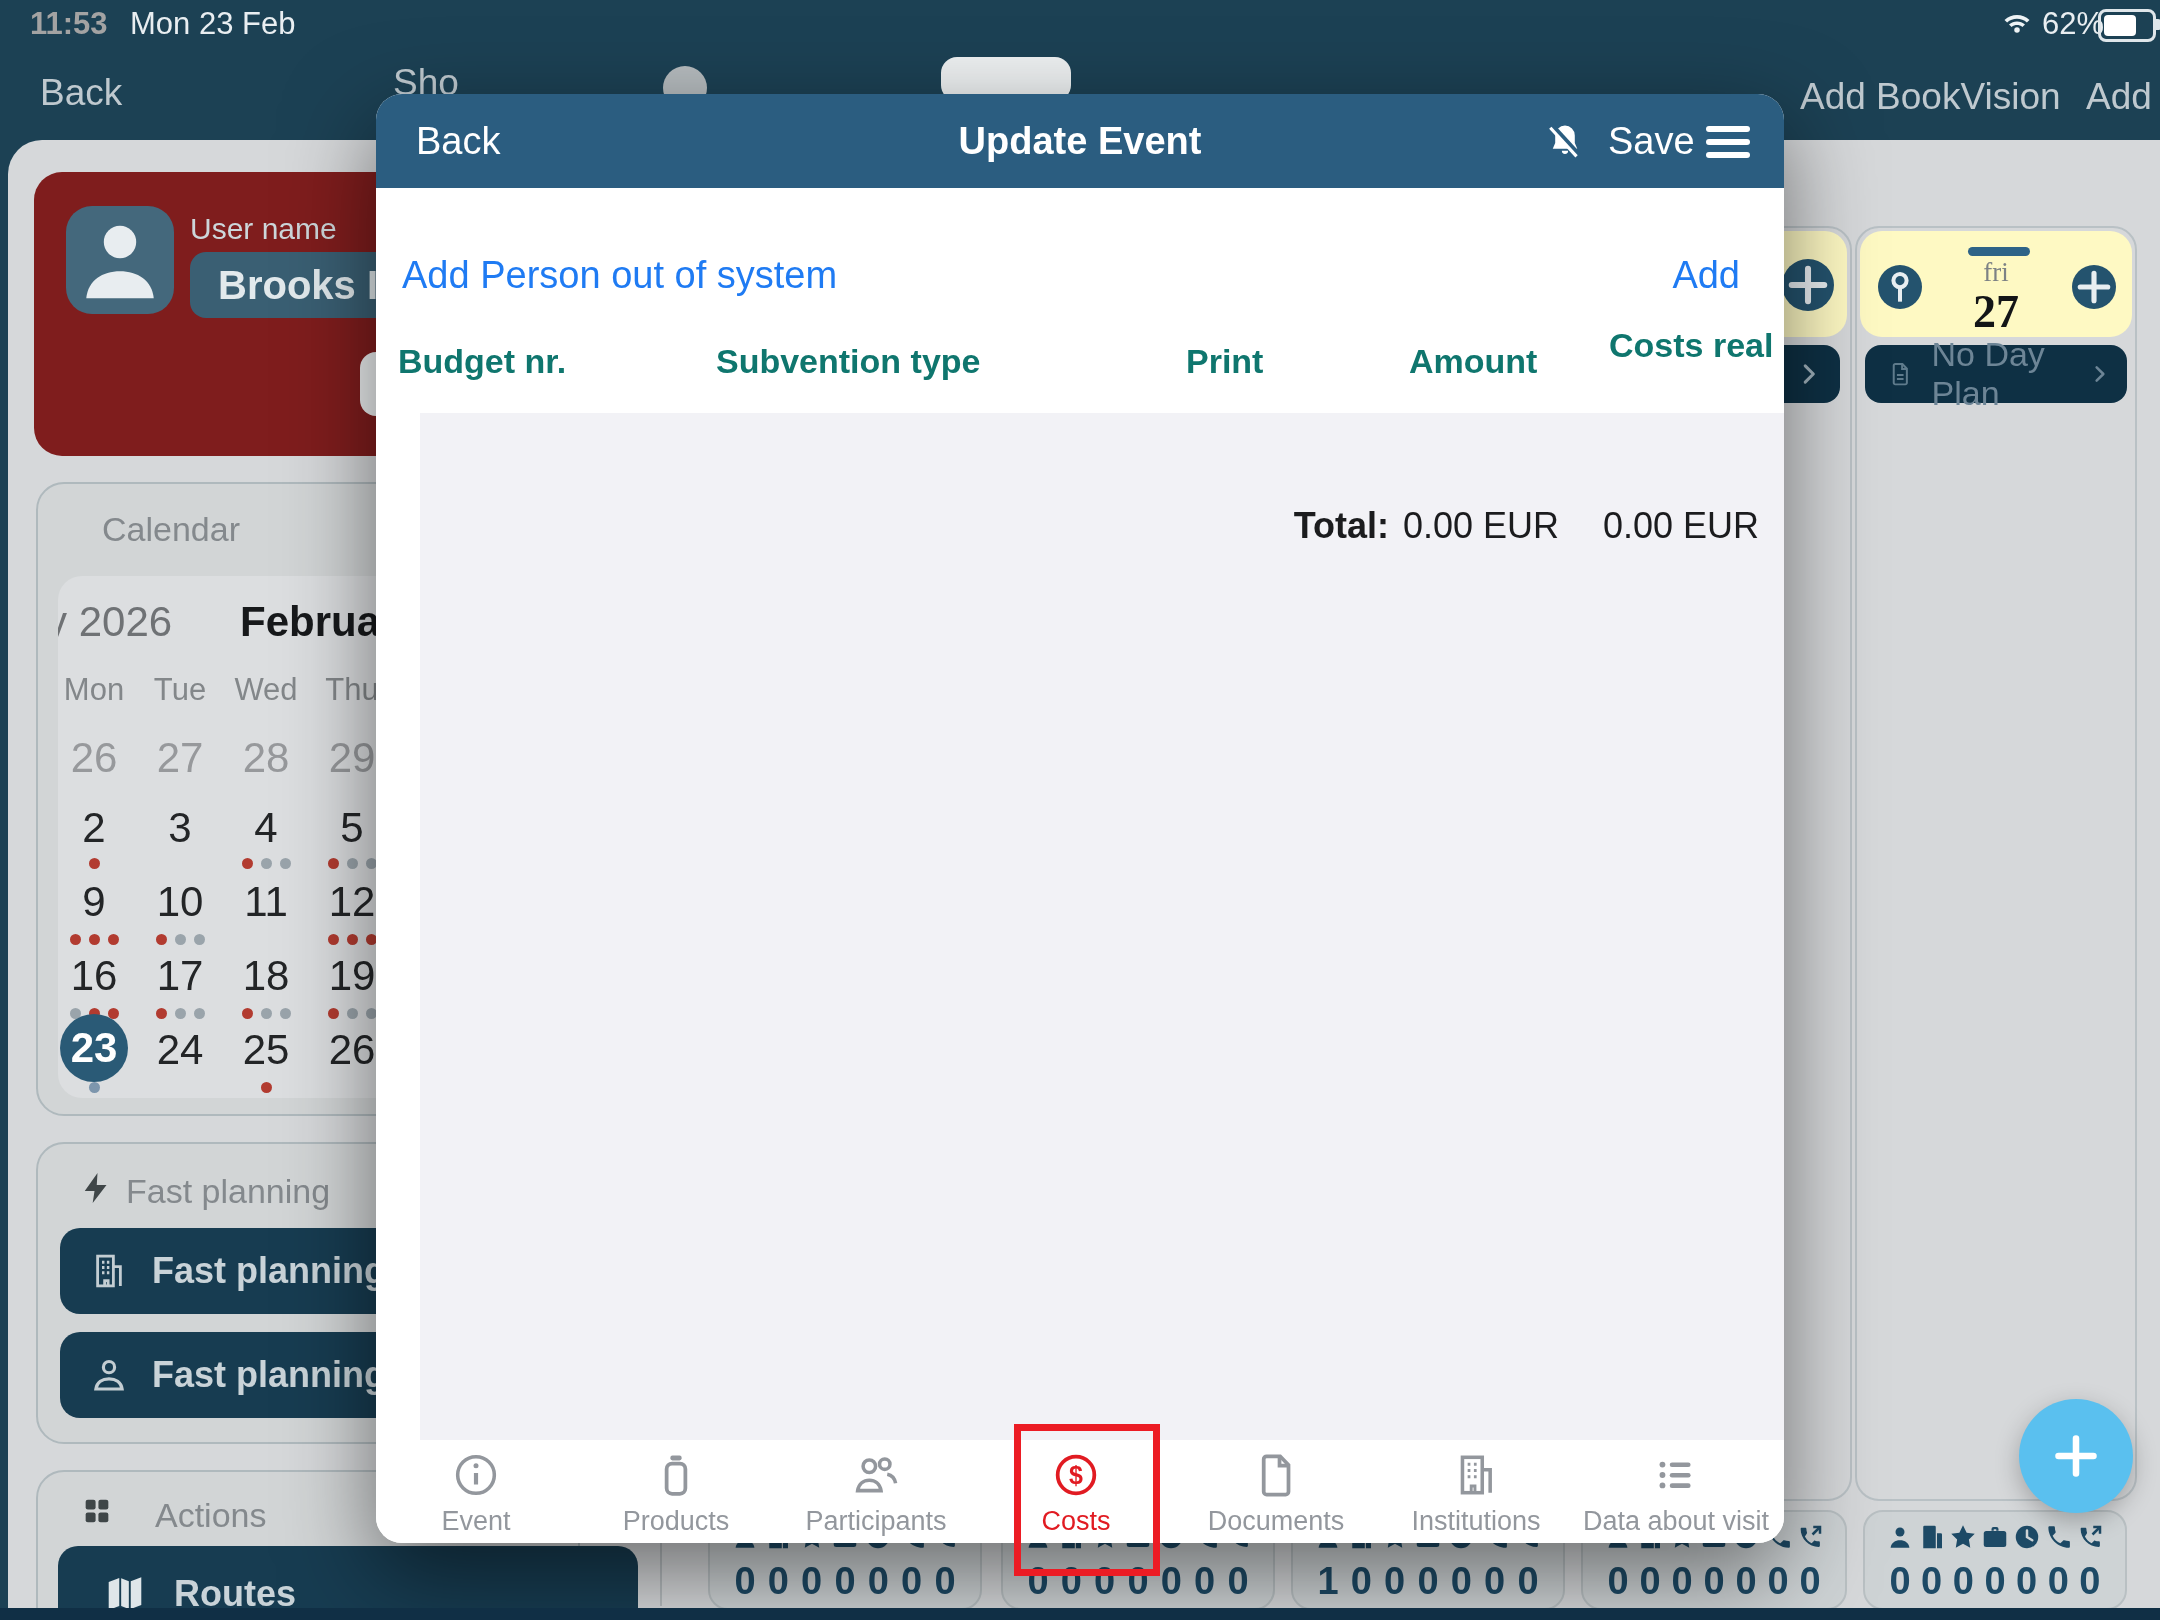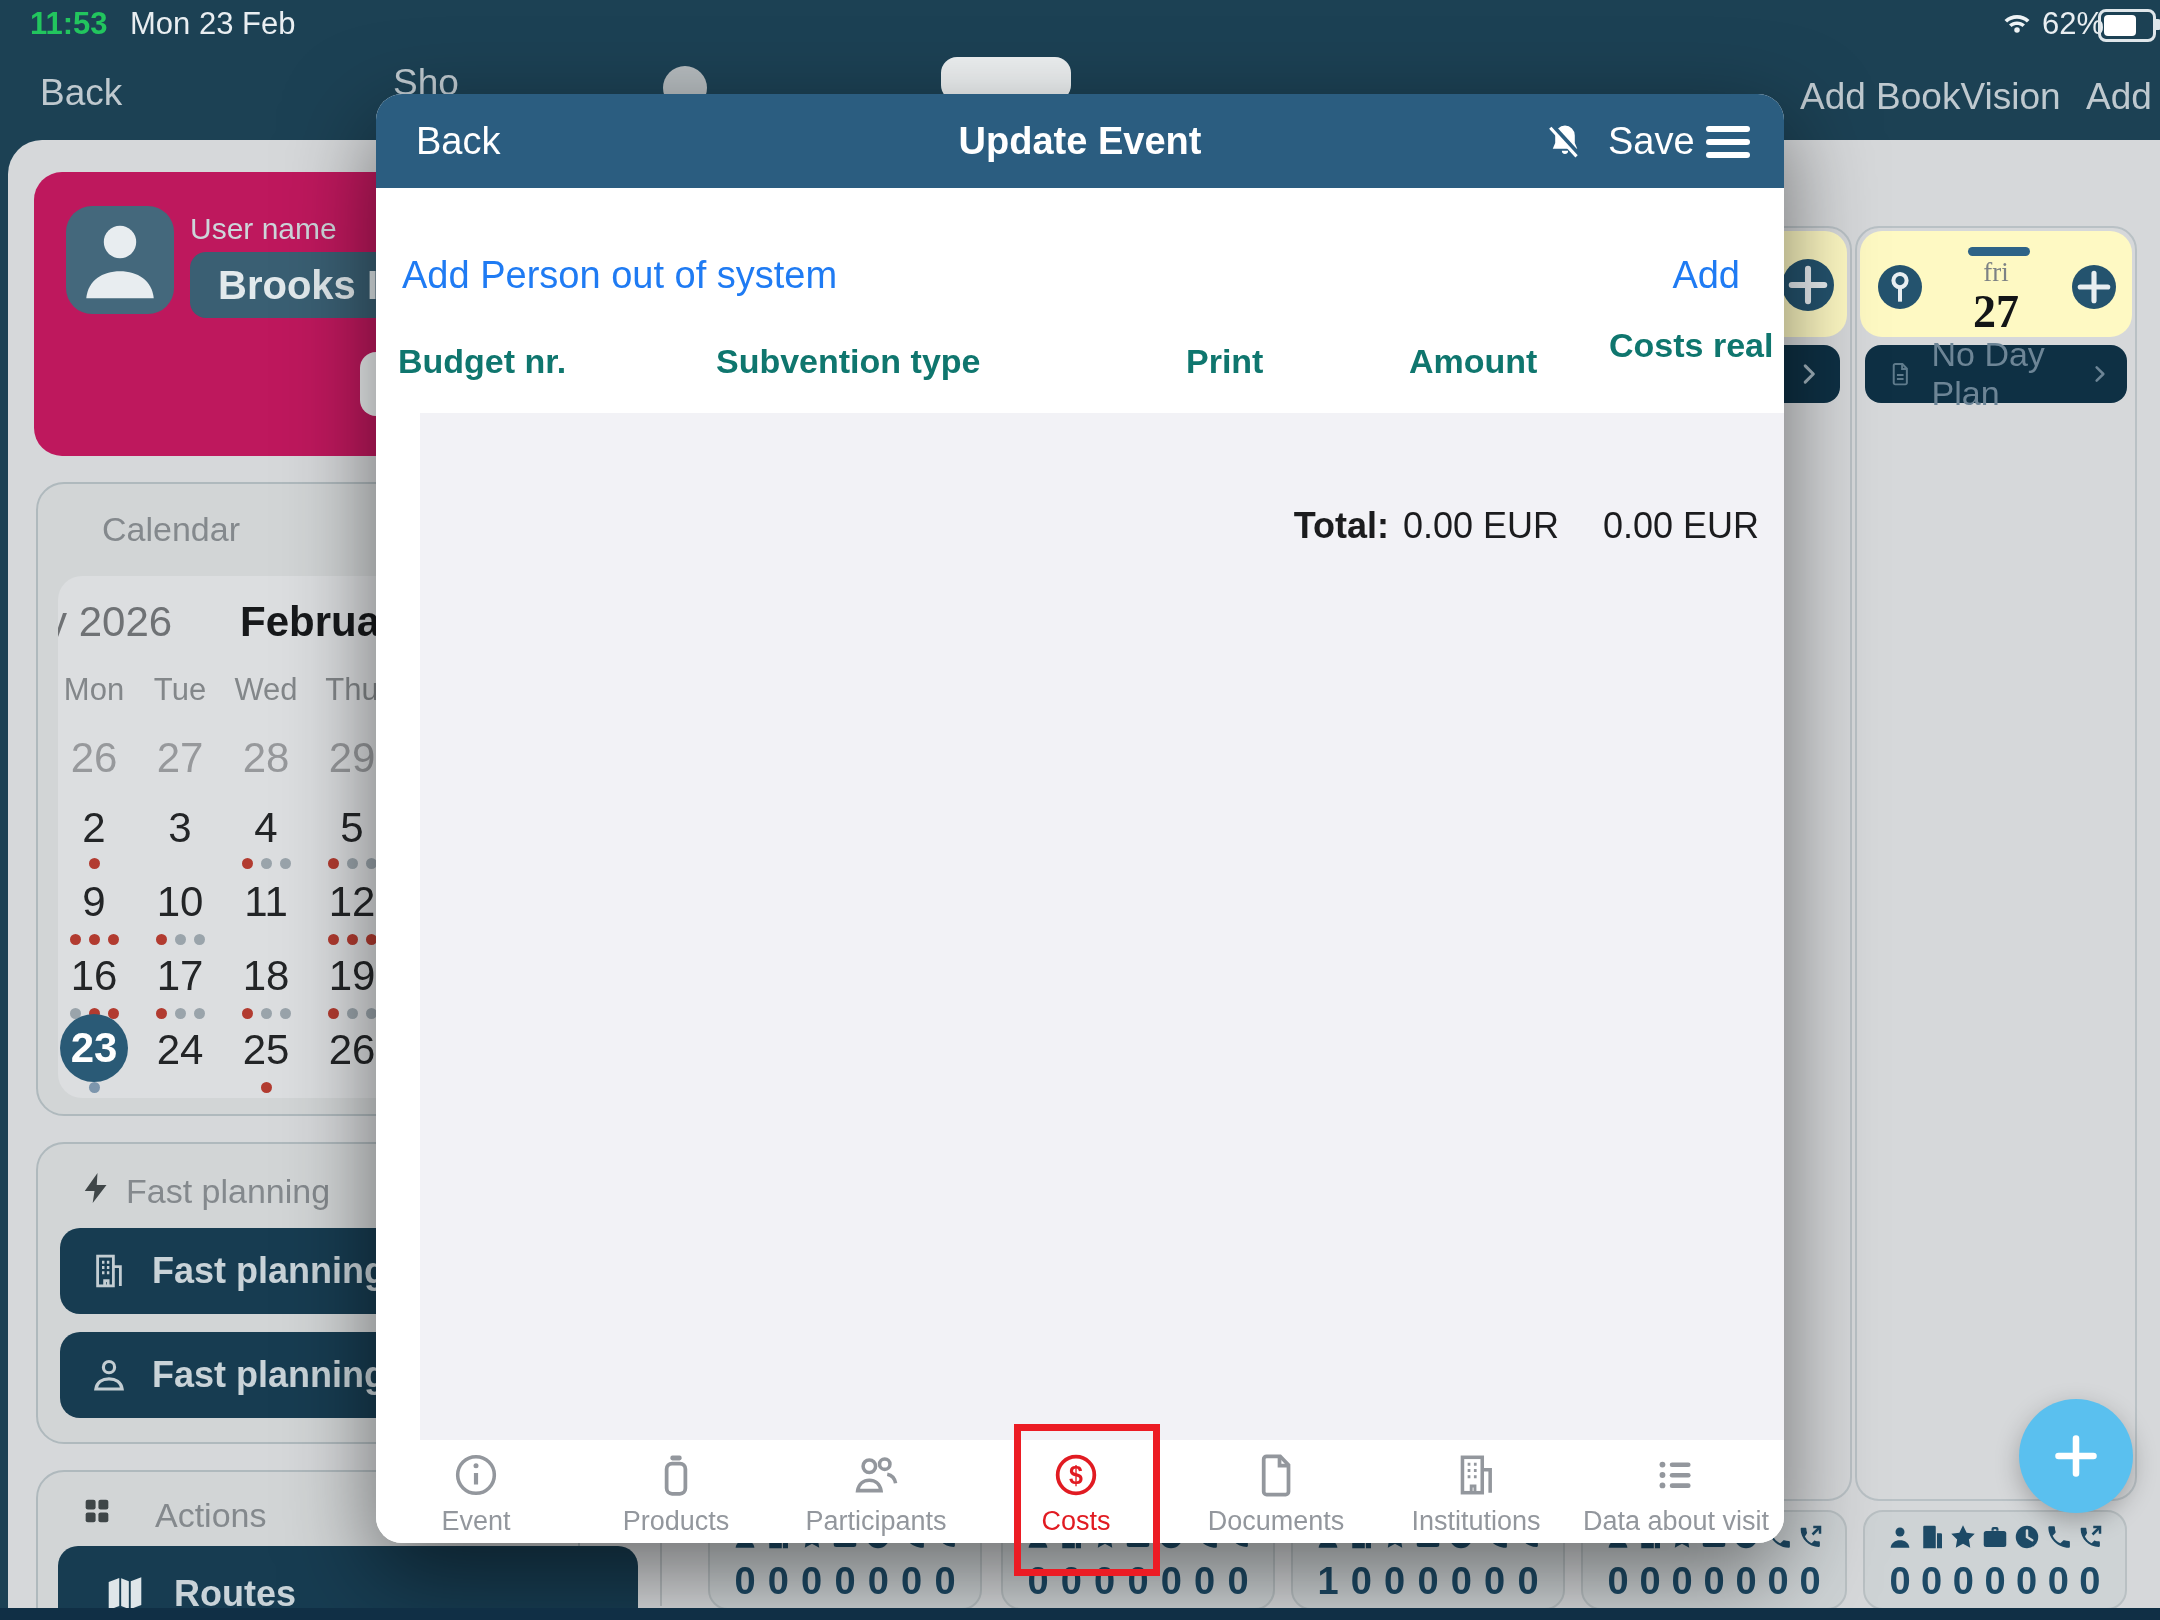--- a/index.html
+++ b/index.html
@@ -1,27 +1,27 @@
 <!DOCTYPE html>
 <html><head>
 <meta charset="utf-8">
 <style>
   html,body{margin:0;padding:0;background:#0e2a3a;}
   #root{position:relative;width:2160px;height:1620px;background:#1c4154;font-family:"Liberation Sans",sans-serif;overflow:hidden;}
   .abs{position:absolute;}
   
-  .status-text{color:#22c55e;font-size:31px;font-weight:700;}
+  .status-text{color:#a3a3a3;font-size:31px;font-weight:700;}
   .status-date{color:#e9eef1;font-size:31px;font-weight:400;}
   .nav-btn{color:#bfc9cf;font-size:37px;}
   .batt{width:52px;height:27px;border:3px solid #dfe6ea;border-radius:8px;position:relative;}
   .batt .fill{position:absolute;left:3px;top:3px;bottom:3px;width:62%;background:#ffffff;border-radius:4px;}
   .batt .cap{position:absolute;right:-8px;top:7px;width:5px;height:11px;background:#dfe6ea;border-radius:0 3px 3px 0;}
   
   #panel{left:8px;top:140px;width:2152px;height:1468px;background:#d6d8da;border-top-left-radius:34px;}
-  .navy-card{background:#be185d;border-radius:28px;}
+  .navy-card{background:#7f1d1d;border-radius:28px;}
   .sec-card{background:#d2d5d6;border:2px solid #afb9bd;border-radius:28px;}
   .sec-title{color:#84898d;font-size:34px;}
   .dark-btn{background:#173c51;border-radius:20px;color:#c9d3d8;font-size:36px;font-weight:700;display:flex;align-items:center;}
   .ic{display:inline-flex;align-items:center;justify-content:center;}
   .ic svg{width:100%;height:100%;display:block;}
   
   .avatar-sq{background:#44687c;border-radius:26px;color:#e8edf0;}
   .field-label{color:#cdd6da;font-size:30px;}
   .name-field{background:#3a5f73;border-radius:16px;color:#e2e9ec;font-size:40px;font-weight:700;display:flex;align-items:center;padding-left:28px;}
   .report-btn{background:#375c70;border-radius:18px;color:#c9d3d8;font-size:36px;font-weight:700;display:flex;align-items:center;justify-content:center;}

